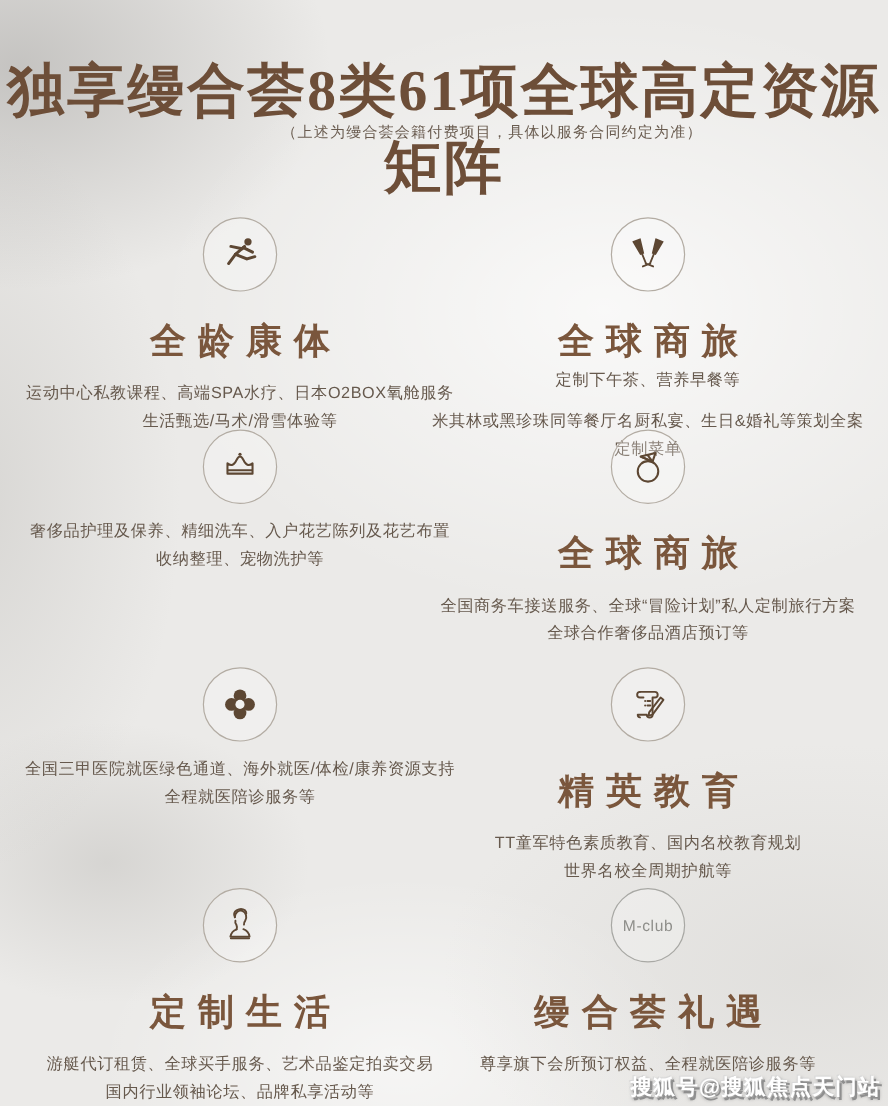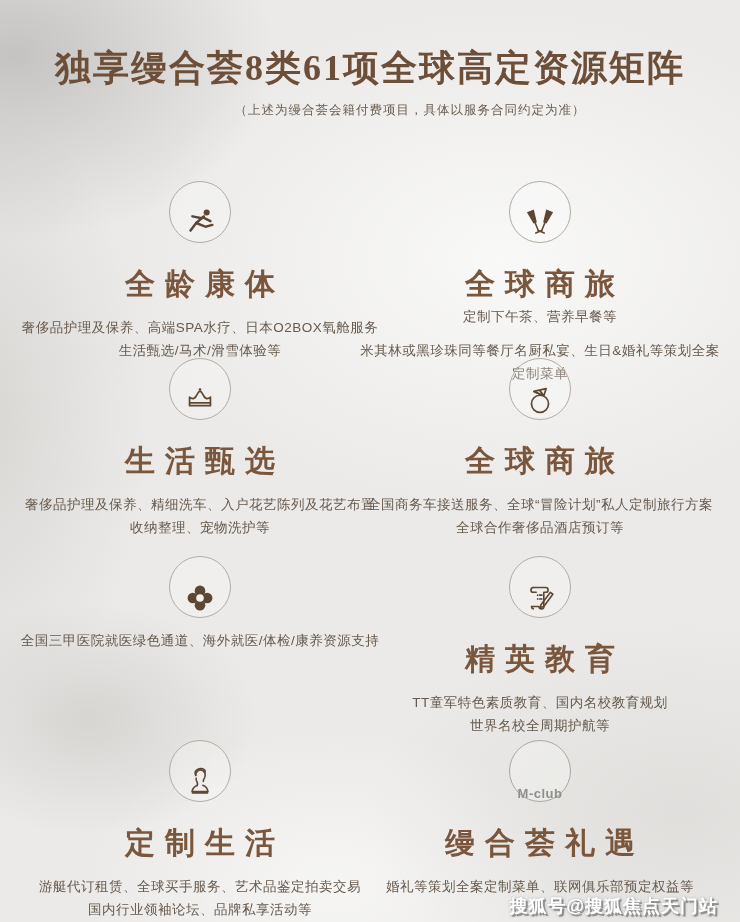--- a/index.html
+++ b/index.html
@@ -11,48 +11,48 @@
       radial-gradient(300px 520px at -4% 45%, rgba(185,183,179,0.40), transparent 60%),
       radial-gradient(260px 180px at 12% 78%, rgba(175,173,169,0.35), transparent 65%),
       radial-gradient(620px 420px at 68% 28%, rgba(255,255,255,0.70), transparent 60%),
       radial-gradient(520px 320px at 92% 88%, rgba(200,198,194,0.30), transparent 60%),
       radial-gradient(420px 260px at 45% 96%, rgba(255,255,255,0.55), transparent 60%),
       #ebeae8;
   }
   .page-title{
     position:absolute;top:44px;left:0;width:740px;margin:0;
     text-align:center;font-family:"Liberation Serif","DejaVu Serif",serif;
-    font-size:36px;font-weight:bold;color:#6d4e38;letter-spacing:2px;
+    font-size:48px;font-weight:bold;color:#6d4e38;letter-spacing:2px;
   }
   .page-subtitle{
     position:absolute;top:102px;left:0;width:740px;margin:0;
     text-align:center;font-size:12.5px;color:#6a5c50;letter-spacing:1px;padding-left:40px;
   }
   .cell{position:absolute;width:364px;text-align:center;}
   .cell.left{left:18px;}
   .cell.right{left:358px;}
   .icon-circle{
     width:62px;height:62px;border-radius:50%;
     border:1px solid #b3aca3;margin:0 auto;
-    display:flex;align-items:flex-end;justify-content:center;
-    box-sizing:border-box;background:rgba(255,255,255,0.25);font-weight:bold;
+    display:flex;align-items:center;justify-content:center;
+    box-sizing:border-box;background:rgba(255,255,255,0.25);
   }
   .icon-circle svg{display:block;}
   .icon-circle.mclub{border-color:#a8a8a4;}
   .mclub-text{font-size:13px;color:#8e8e8a;letter-spacing:0.5px;}
   .cat-title{
     margin:21px 0 0 0;font-size:30px;font-weight:bold;color:#7a563c;
     letter-spacing:10px;padding-left:10px;box-sizing:border-box;
   }
   .cat-desc{
     margin:0;font-size:13.5px;color:#66594d;line-height:23px;letter-spacing:0.5px;
   }
   .cat-desc.first{margin-top:11px;}
   .watermark{
-    position:absolute;right:22px;bottom:4px;
+    position:absolute;right:6px;bottom:4px;
     font-size:18px;font-weight:bold;color:#ffffff;letter-spacing:1px;
     text-shadow:2px 2px 0 #8f8f8f, -1px -1px 0 #d9d9d9, 1px 1px 3px #777;
   }
 </style>
 </head>
 <body>
 
 <h1 class="page-title">独享缦合荟8类61项全球高定资源矩阵</h1>
 <p class="page-subtitle">（上述为缦合荟会籍付费项目，具体以服务合同约定为准）</p>
 
@@ -63,21 +63,21 @@
         <circle cx="27" cy="9" r="3.2" fill="#5d4733" stroke="none"></circle>
         <path d="M24 13 L16 20"></path>
         <path d="M23 14 L31 18"></path>
         <path d="M22 15 L12 13"></path>
         <path d="M16 20 L26 24 L33 22"></path>
         <path d="M16 20 L10 28"></path>
       </g>
     </svg>
   </div>
   <h2 class="cat-title">全龄康体</h2>
-  <p class="cat-desc first">奢侈品护理及保养、高端SPA水疗、日本O2BOX氧舱服务</p>
+  <p class="cat-desc first">运动中心私教课程、高端SPA水疗、日本O2BOX氧舱服务</p>
   <p class="cat-desc">生活甄选/马术/滑雪体验等</p>
 </div>
 
 <div class="cell right" style="top:181px">
   <div class="icon-circle">
     <svg width="38" height="38" viewBox="0 0 40 40">
       <g fill="#5d4733" stroke="#5d4733" stroke-width="1.6" stroke-linecap="round">
         <g transform="rotate(-22 15 20)">
           <path d="M12 7 L18 7 L16.2 19 L13.8 19 Z"></path>
           <line x1="15" y1="19" x2="15" y2="29"></line>
@@ -99,21 +99,20 @@
 <div class="cell left" style="top:358px">
   <div class="icon-circle">
     <svg width="38" height="38" viewBox="0 0 40 40">
       <g stroke="#5d4733" stroke-width="1.8" fill="none" stroke-linejoin="round">
         <path d="M9 26 L9 17 Q14 21 17 14 Q20 8 23 14 Q26 21 31 17 L31 26 Z"></path>
         <line x1="9" y1="23" x2="31" y2="23"></line>
         <circle cx="20" cy="9" r="1.4" fill="#5d4733" stroke="none"></circle>
       </g>
     </svg>
   </div>
-  <h2 class="cat-title">生活甄选</h2>
   <p class="cat-desc first">奢侈品护理及保养、精细洗车、入户花艺陈列及花艺布置</p>
   <p class="cat-desc">收纳整理、宠物洗护等</p>
 </div>
 
 <div class="cell right" style="top:358px">
   <div class="icon-circle">
     <svg width="38" height="38" viewBox="0 0 40 40">
       <g stroke="#5d4733" stroke-width="1.8" fill="none" stroke-linejoin="round">
         <circle cx="20" cy="24" r="9"></circle>
         <path d="M13.5 11 L26.5 8 L24 15.5 Z"></path>
@@ -133,20 +132,21 @@
       <g fill="#5d4733">
         <circle cx="20" cy="12.5" r="5.6"></circle>
         <circle cx="27.5" cy="20" r="5.6"></circle>
         <circle cx="20" cy="27.5" r="5.6"></circle>
         <circle cx="12.5" cy="20" r="5.6"></circle>
       </g>
       <circle cx="20" cy="20" r="4" fill="#f2f1ef"></circle>
     </svg>
   </div>
   <p class="cat-desc first">全国三甲医院就医绿色通道、海外就医/体检/康养资源支持</p>
+  <p class="cat-desc">全程就医陪诊服务等</p>
 </div>
 
 <div class="cell right" style="top:556px">
   <div class="icon-circle">
     <svg width="38" height="38" viewBox="0 0 40 40">
       <g stroke="#5d4733" stroke-width="1.7" fill="none" stroke-linecap="round" stroke-linejoin="round">
         <path d="M13 9 H26 a2.5 2.5 0 0 1 0 5 H24 V29 a2.5 2.5 0 0 1 -5 0 H11 a2.5 2.5 0 0 0 2 2.4"></path>
         <path d="M13 9 a2.5 2.5 0 0 0 0 5 H16"></path>
         <circle cx="17.5" cy="17" r="0.9" fill="#5d4733" stroke="none"></circle>
         <line x1="19.5" y1="17" x2="22" y2="17"></line>
@@ -176,17 +176,17 @@
   <h2 class="cat-title">定制生活</h2>
   <p class="cat-desc first">游艇代订租赁、全球买手服务、艺术品鉴定拍卖交易</p>
   <p class="cat-desc">国内行业领袖论坛、品牌私享活动等</p>
 </div>
 
 <div class="cell right" style="top:740px">
   <div class="icon-circle mclub">
     <span class="mclub-text">M-club</span>
   </div>
   <h2 class="cat-title">缦合荟礼遇</h2>
-  <p class="cat-desc first">婚礼等策划全案定制菜单、联网俱乐部预定权益等</p>
+  <p class="cat-desc first">尊享旗下会所预订权益、全程就医陪诊服务等</p>
   <p class="cat-desc"></p>
 </div>
 
 <div class="watermark">搜狐号@搜狐焦点天门站</div>
 
 </body></html>

